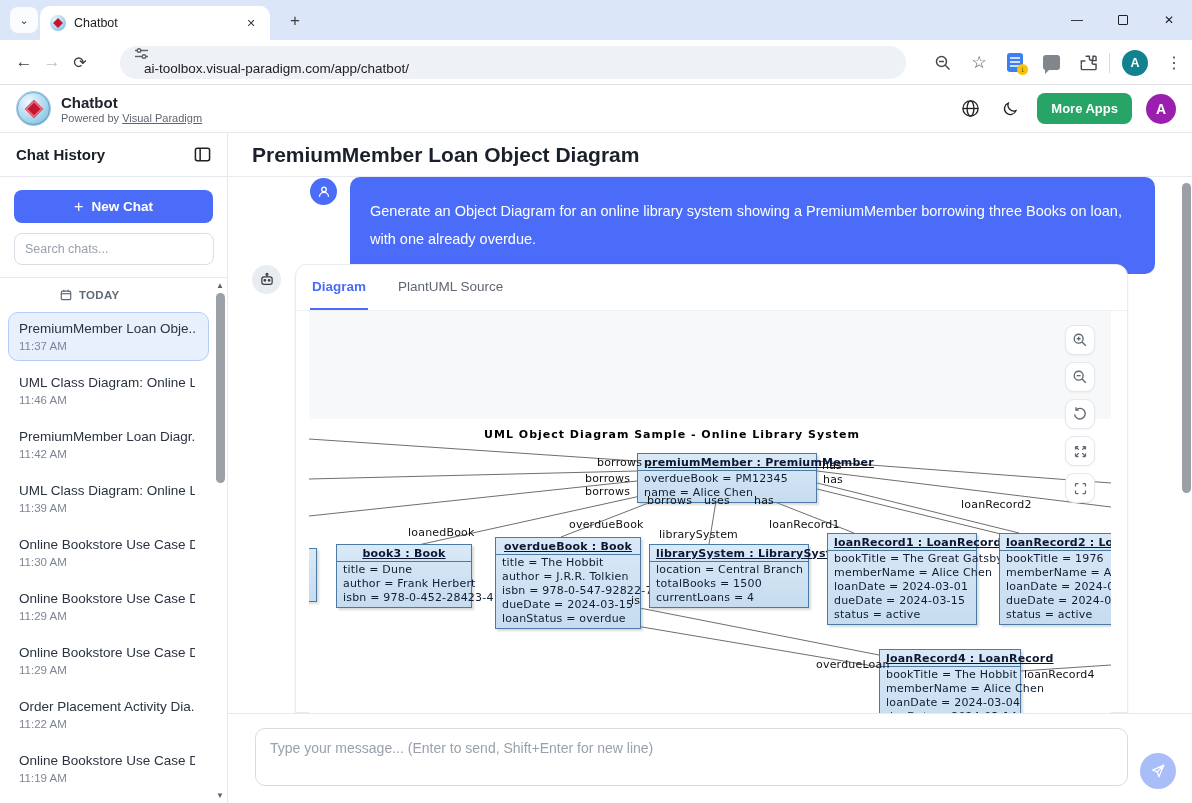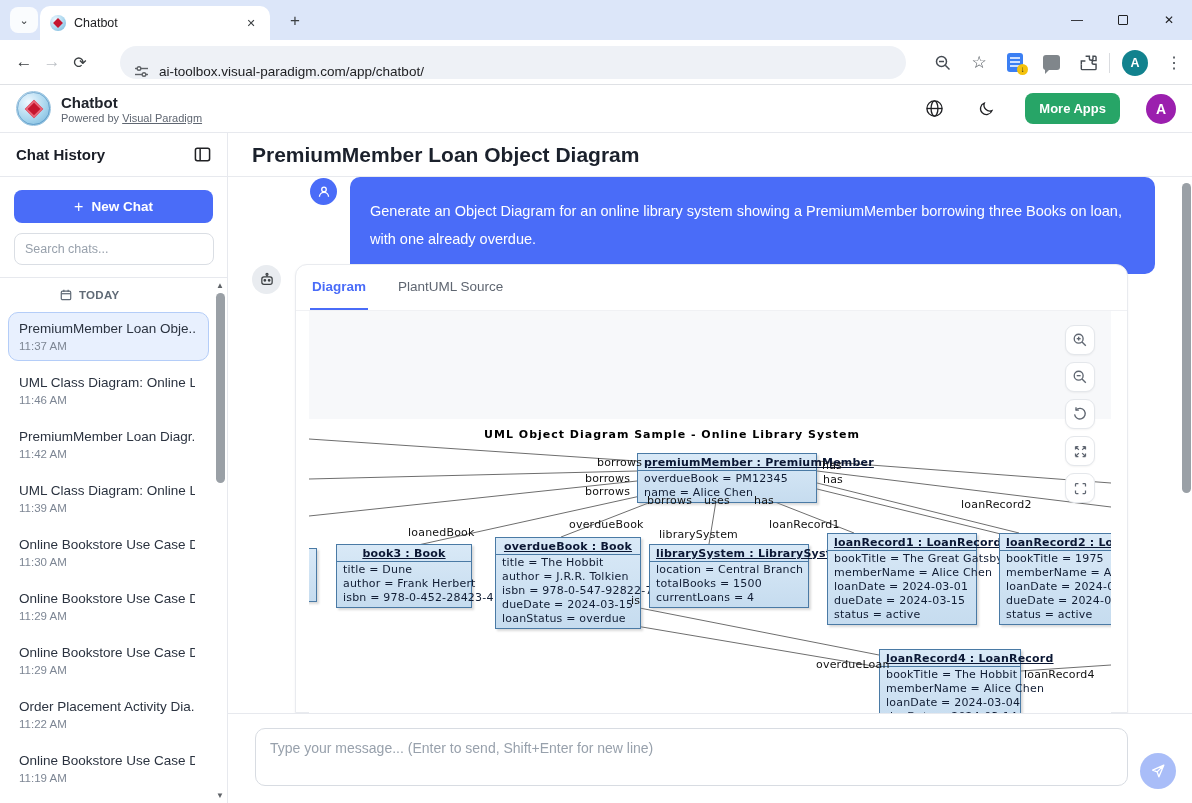--- a/index.html
+++ b/index.html
@@ -13,42 +13,42 @@
   .tab-close { width:18px; height:18px; border-radius:50%; display:flex; align-items:center; justify-content:center; font-size:11px; color:#3c4043; }
   .newtab-btn { position:absolute; left:284px; top:10px; width:22px; height:22px; display:flex; align-items:center; justify-content:center; font-size:17px; color:#3c4043; }
   .win-controls { position:absolute; right:0; top:0; height:40px; display:flex; align-items:center; }
   .win-btn { width:46px; height:40px; display:flex; align-items:center; justify-content:center; color:#202124; font-size:12px; }
   .win-max-box { width:10px; height:10px; border:1.4px solid #202124; border-radius:1px; }
 
   .toolbar { height:45px; background:#fff; border-bottom:1px solid #dfe1e5; position:relative; display:flex; align-items:center; }
   .nav-icon { width:28px; display:flex; justify-content:center; font-size:17px; color:#3c4043; }
   .nav-icon.disabled { color:#bdc1c6; }
   .nav-back { margin-left:10px; } .nav-reload { font-size:16px; }
-  .omnibox { position:absolute; left:120px; top:6px; width:786px; height:33px; background:#eef1f6; border-radius:17px; display:flex; align-items:flex-end; padding:0 14px; }
+  .omnibox { position:absolute; left:120px; top:6px; width:786px; height:33px; background:#eef1f6; border-radius:17px; display:flex; align-items:flex-start; padding:0 14px;flex-direction:column; }
   .omnibox-url { font-size:13.5px; color:#202124; margin-left:10px; }
   .tb-right { position:absolute; right:0; top:0; height:45px; display:flex; align-items:center; gap:0; }
   .tb-icon { width:36px; display:flex; justify-content:center; align-items:center; color:#454b52; }
   .tb-sep { width:1px; height:20px; background:#dadce0; margin:0 4px; }
   .tb-avatar { width:26px; height:26px; border-radius:50%; background:#12828e; color:#fff; font-size:12.5px; font-weight:bold; display:flex; align-items:center; justify-content:center; margin:0 8px; }
   .docs-icon { position:relative; width:16px; height:19px; background:#3b7ff3; border-radius:3px; }
   .docs-icon::before { content:""; position:absolute; left:3px; top:4px; width:10px; height:2px; background:#cfe0ff; box-shadow:0 4px 0 #cfe0ff, 0 8px 0 #cfe0ff; }
   .docs-badge { position:absolute; right:-5px; bottom:-3px; width:11px; height:11px; background:#f4c20d; border-radius:50%; color:#202124; font-size:8px; font-weight:bold; display:flex; align-items:center; justify-content:center; }
   .chatbubble-icon { width:17px; height:15px; background:#80868b; border-radius:3px; position:relative; }
   .chatbubble-icon::after { content:""; position:absolute; left:2px; bottom:-4px; border:4px solid transparent; border-top-color:#80868b; border-left-color:#80868b; }
 
   
   .app-header { height:48px; background:#fff; border-bottom:1px solid #e7e9ee; display:flex; align-items:center; padding:0 16px; }
   .vp-logo { width:35px; height:35px; border-radius:50%; background:radial-gradient(circle at 35% 30%, #eef8ff, #a9d6ee 55%, #6fb0d8); border:1px solid #9fc6e0; position:relative; }
   .vp-logo::before { content:""; position:absolute; inset:0; border-radius:50%; border:1.5px solid rgba(40,110,170,.45); }
   .vp-logo::after { content:""; position:absolute; left:50%; top:50%; width:13px; height:13px; background:#c5162f; transform:translate(-50%,-50%) rotate(45deg); box-shadow:inset 0 0 0 2px #e8677a; }
   .app-title-wrap { margin-left:10px; }
   .app-title { font-size:15px; font-weight:bold; color:#20242c; }
   .app-sub { font-size:11px; color:#5f6671; margin-top:1px; }
   .app-sub a { color:#5f6671; text-decoration:underline; }
-  .header-right { margin-left:auto; display:flex; align-items:center; gap:18px; }
+  .header-right { margin-left:auto; display:flex; align-items:center; gap:6px; }
   .hdr-icon-btn { width:34px; height:34px; display:flex; align-items:center; justify-content:center; color:#202124; }
   .more-apps-btn { background:#27a567; color:#fff; font-size:13px; font-weight:bold; border:none; border-radius:8px; padding:8px 14px; margin-left:4px; }
   .hdr-avatar { width:30px; height:30px; border-radius:50%; background:#9b1fae; color:#fff; font-weight:bold; font-size:14px; display:flex; align-items:center; justify-content:center; margin-left:8px; }
 
   
   .content { display:flex; height:670px; }
   .sidebar { width:228px; border-right:1px solid #e7e9ee; display:flex; flex-direction:column; background:#fff; }
   .main { flex:1; display:flex; flex-direction:column; position:relative; background:#fff; }
 
   
@@ -345,21 +345,21 @@
               <div class="uml-node" style="left: 518px; top: 222px; width: 150px;">
                 <div class="hd">loanRecord1 : LoanRecord</div>
                 <div class="at">bookTitle = The Great Gatsby</div>
                 <div class="at">memberName = Alice Chen</div>
                 <div class="at">loanDate = 2024-03-01</div>
                 <div class="at">dueDate = 2024-03-15</div>
                 <div class="at">status = active</div>
               </div>
               <div class="uml-node" style="left: 690px; top: 222px; width: 150px;">
                 <div class="hd">loanRecord2 : LoanRecord</div>
-                <div class="at">bookTitle = 1975</div>
+                <div class="at">bookTitle = 1976</div>
                 <div class="at">memberName = Alice Chen</div>
                 <div class="at">loanDate = 2024-03-02</div>
                 <div class="at">dueDate = 2024-03-16</div>
                 <div class="at">status = active</div>
               </div>
               <div class="uml-node" style="left: 570px; top: 338px; width: 142px;">
                 <div class="hd">loanRecord4 : LoanRecord</div>
                 <div class="at">bookTitle = The Hobbit</div>
                 <div class="at">memberName = Alice Chen</div>
                 <div class="at">loanDate = 2024-03-04</div>

